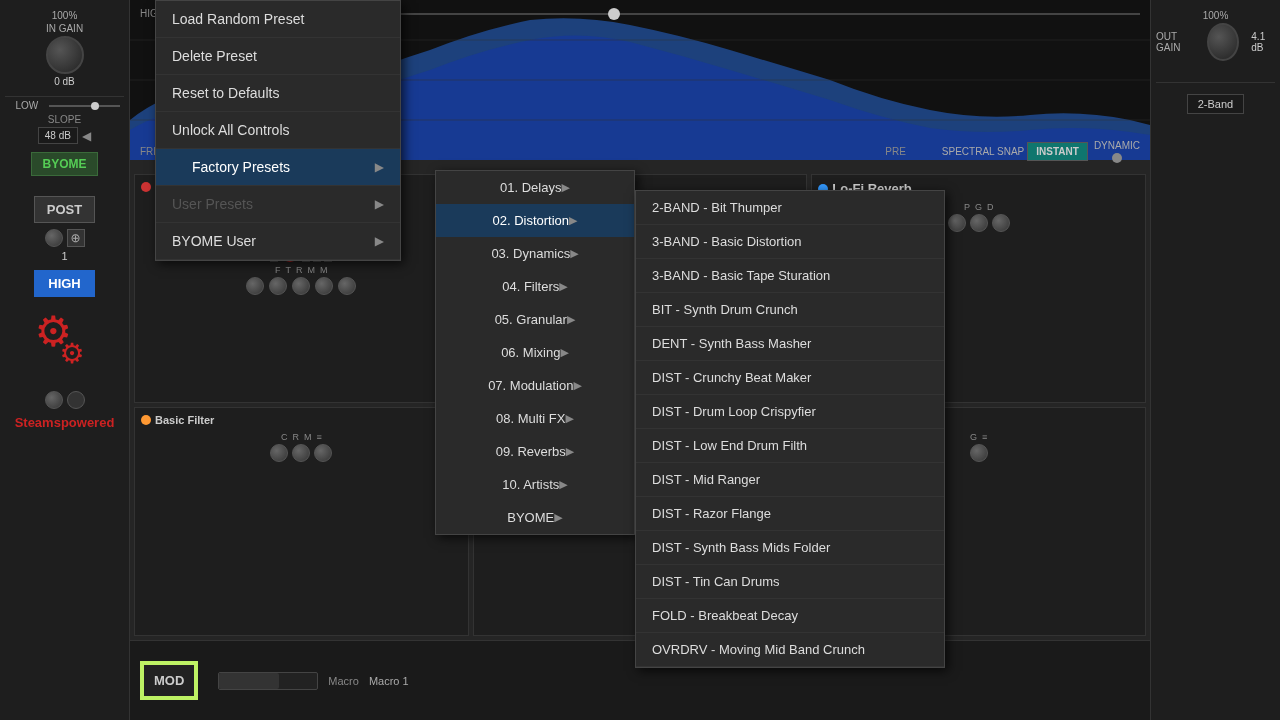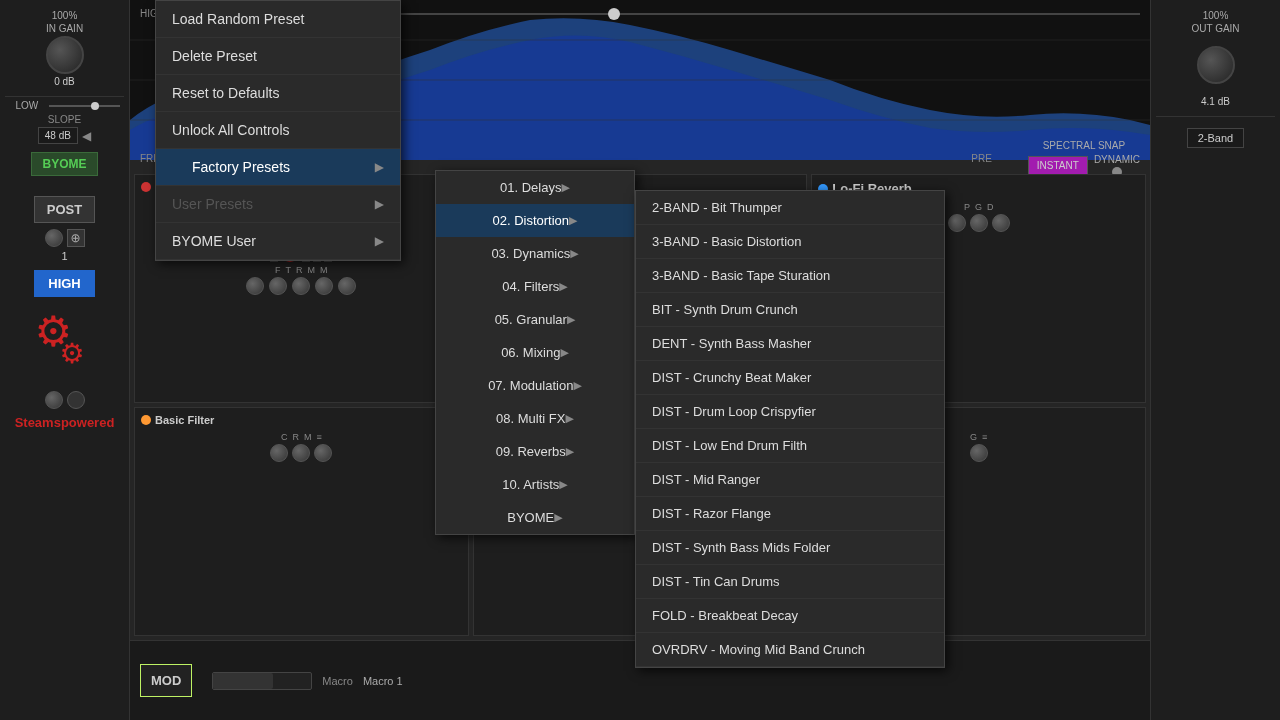--- a/index.html
+++ b/index.html
@@ -214,22 +214,23 @@
     .spectral-btn {
       background: #333;
       color: #888;
       border: 1px solid #555;
       padding: 3px 8px;
       font-size: 10px;
       cursor: pointer;
     }
 
     .spectral-btn.active {
-      background: #a21caf;
+      background: #0f766e;
       color: #ccc;
+      font-weight: bold;
     }
 
     
     .preset-list::-webkit-scrollbar {
       width: 6px;
     }
     .preset-list::-webkit-scrollbar-track {
       background: #1a1a1a;
     }
     .preset-list::-webkit-scrollbar-thumb {
@@ -291,21 +292,21 @@
   </div>
   <div style="margin-top:4px;display:flex;gap:4px;">
     <div class="mini-knob"></div>
     <div style="width:18px;height:18px;background:#333;border:1px solid #555;border-radius:50%;"></div>
   </div>
   <div style="color:#cc2222;font-size:13px;font-weight:bold;margin-top:6px;">Steamspowered</div>
 </div>
 
 <div class="right-panel">
   <div style="color:#aaa;font-size:10px;margin-bottom:2px;">100%</div>
-  <div style="display:flex;flex-direction:column;align-items:center;gap:12px;margin-bottom:6px;">
+  <div style="display:flex;align-items:center;gap:12px;margin-bottom:18px;">
     <div style="color:#aaa;font-size:10px;">OUT GAIN</div>
     <div class="knob" style="width:38px;height:38px;"></div>
     <div style="color:#ccc;font-size:10px;">4.1 dB</div>
   </div>
   <div style="width:100%;background:#333;height:1px;margin:3px 0;"></div>
   <div style="background:#1a1a1a;border:1px solid #444;color:#ccc;font-size:11px;padding:3px 10px;margin-top:8px;">2-Band</div>
 </div>
 
 <div class="main-area">
 
@@ -328,21 +329,21 @@
       <div style="width:12px;height:12px;background:#ccc;border-radius:50%;position:absolute;top:-5px;left:45%;"></div>
     </div>
   </div>
 
   <div style="position:absolute;top:140px;left:0;right:0;display:flex;align-items:center;padding:0 10px;gap:6px;">
     <div style="color:#888;font-size:10px;">FREQ</div>
     <button style="background:#2266cc;color:#fff;border:none;padding:3px 10px;font-size:11px;font-weight:bold;cursor:pointer;">HIGH</button>
     <div style="color:#888;font-size:10px;">HIGH FREQ</div>
     <div style="flex:1;"></div>
     <div style="color:#888;font-size:10px;">PRE</div>
-    <div style="margin-left:30px;display:flex;flex-direction:column;align-items:center;gap:3px;">
+    <div style="margin-left:30px;display:flex;flex-direction:row;align-items:center;gap:3px;">
       <div style="color:#aaa;font-size:10px;">SPECTRAL SNAP</div>
       <div style="display:flex;gap:6px;align-items:center;">
         <button class="spectral-btn active">INSTANT</button>
         <div style="display:flex;flex-direction:column;align-items:center;gap:2px;">
           <div style="color:#aaa;font-size:10px;">DYNAMIC</div>
           <div style="width:10px;height:10px;background:#888;border-radius:50%;"></div>
         </div>
       </div>
     </div>
   </div>
@@ -473,21 +474,21 @@
         <div style="color:#888;font-size:9px;">G</div>
         <div style="color:#888;font-size:9px;">≡</div>
       </div>
       <div style="display:flex;gap:4px;justify-content:center;margin-top:2px;">
         <div class="mini-knob"></div>
       </div>
     </div>
   </div>
 
   <div style="position:absolute;bottom:0;left:0;right:0;height:80px;background:#1a1a1a;border-top:1px solid #333;padding:6px 10px;display:flex;align-items:center;gap:10px;">
-    <div style="background:#222;border:1px solid #bef264;color:#ccc;font-size:13px;font-weight:bold;padding:8px 10px;">MOD</div>
+    <div style="background:#222;border:4px solid #bef264;color:#ccc;font-size:13px;font-weight:bold;padding:8px 10px;">MOD</div>
     <div style="width:100px;height:18px;background:#222;border:1px solid #444;border-radius:2px;margin-left:10px;">
       <div style="width:60px;height:100%;background:#333;border-radius:2px;"></div>
     </div>
     <div style="color:#888;font-size:11px;">Macro</div>
     <div style="color:#aaa;font-size:11px;">Macro 1</div>
   </div>
 </div>
 
 <div class="dropdown-overlay">
 

